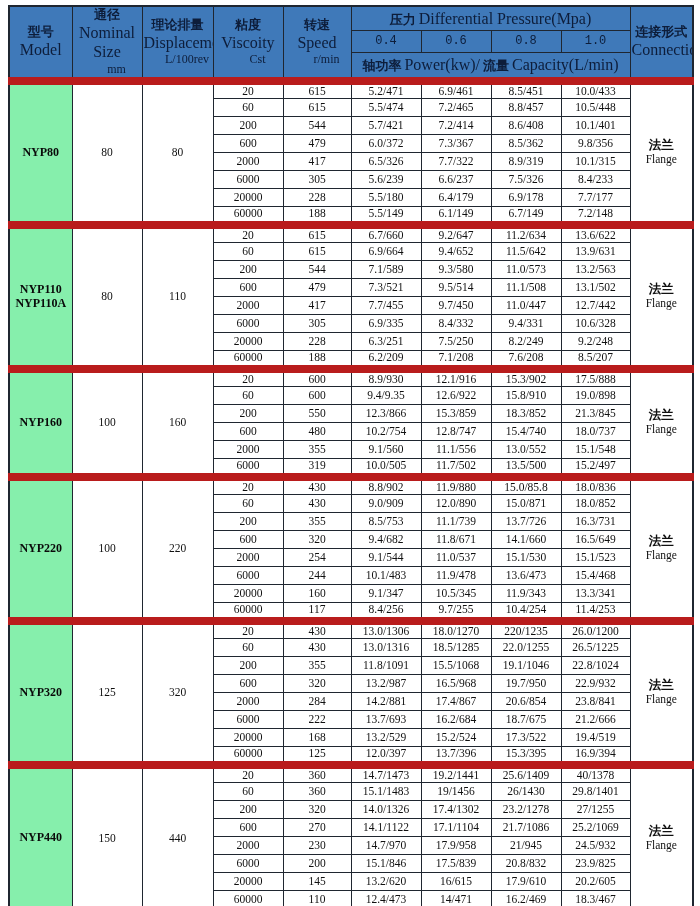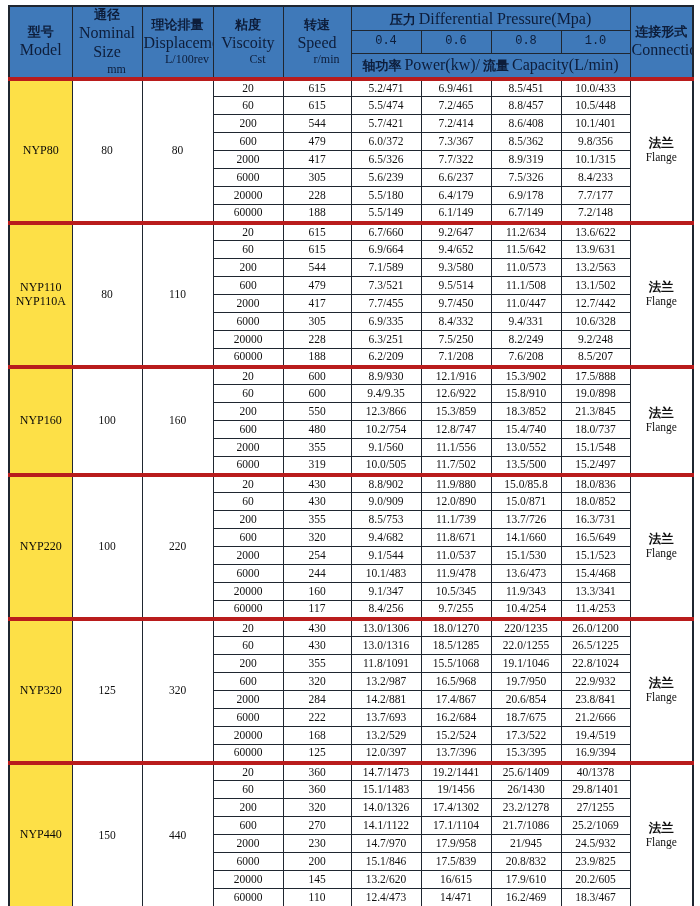--- a/index.html
+++ b/index.html
@@ -39,28 +39,28 @@
   .en { font-size: 16px; }
   .unit { font-size: 12px; padding-left: 19px; }
   .spec tbody td {
     font-size: 11.5px;
     height: 18px;
     line-height: 1.1;
     background: #ffffff;
     color: #101010;
   }
   .spec tbody td.model-cell {
-    background: #fde047;
-    font-weight: normal;
+    background: #86efac;
+    font-weight: bold;
     font-size: 12px;
     color: #0a0a0a;
   }
   .spec tbody td.connection-cell { font-size: 11.5px; }
   .spec tbody td.connection-cell .zh { font-size: 12.5px; }
-  .spec tbody tr.block-start td { border-top: 4px solid #b91c1c; }
+  .spec tbody tr.block-start td { border-top: 8px solid #b91c1c; }
   .pnum { font-size: 12.5px; }
 </style>
 </head>
 <body>
 
 <div class="wrap">
   <table class="spec">
     <colgroup>
       <col style="width:63px">
         <col style="width:70px">

